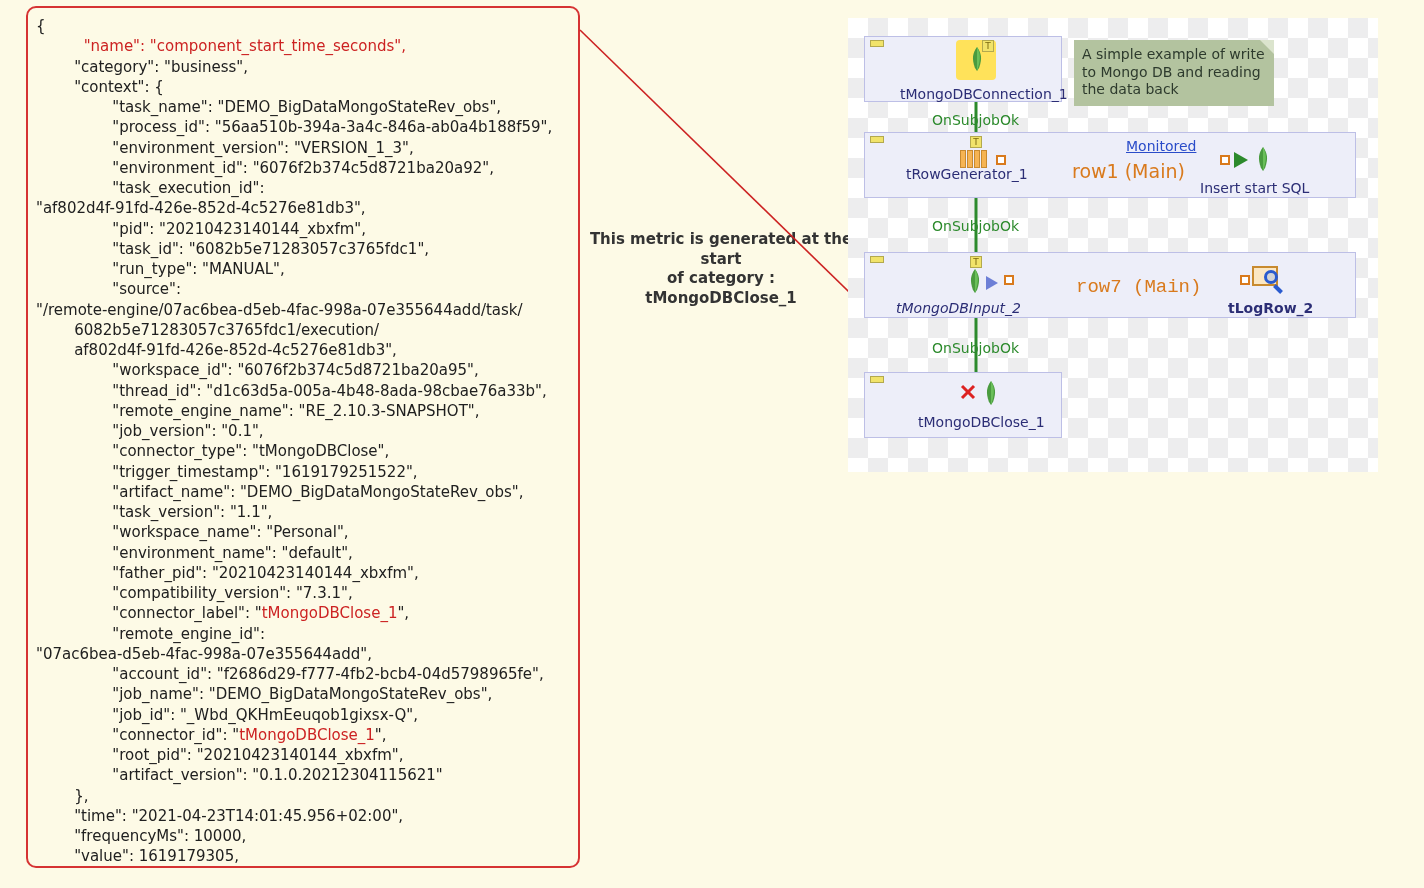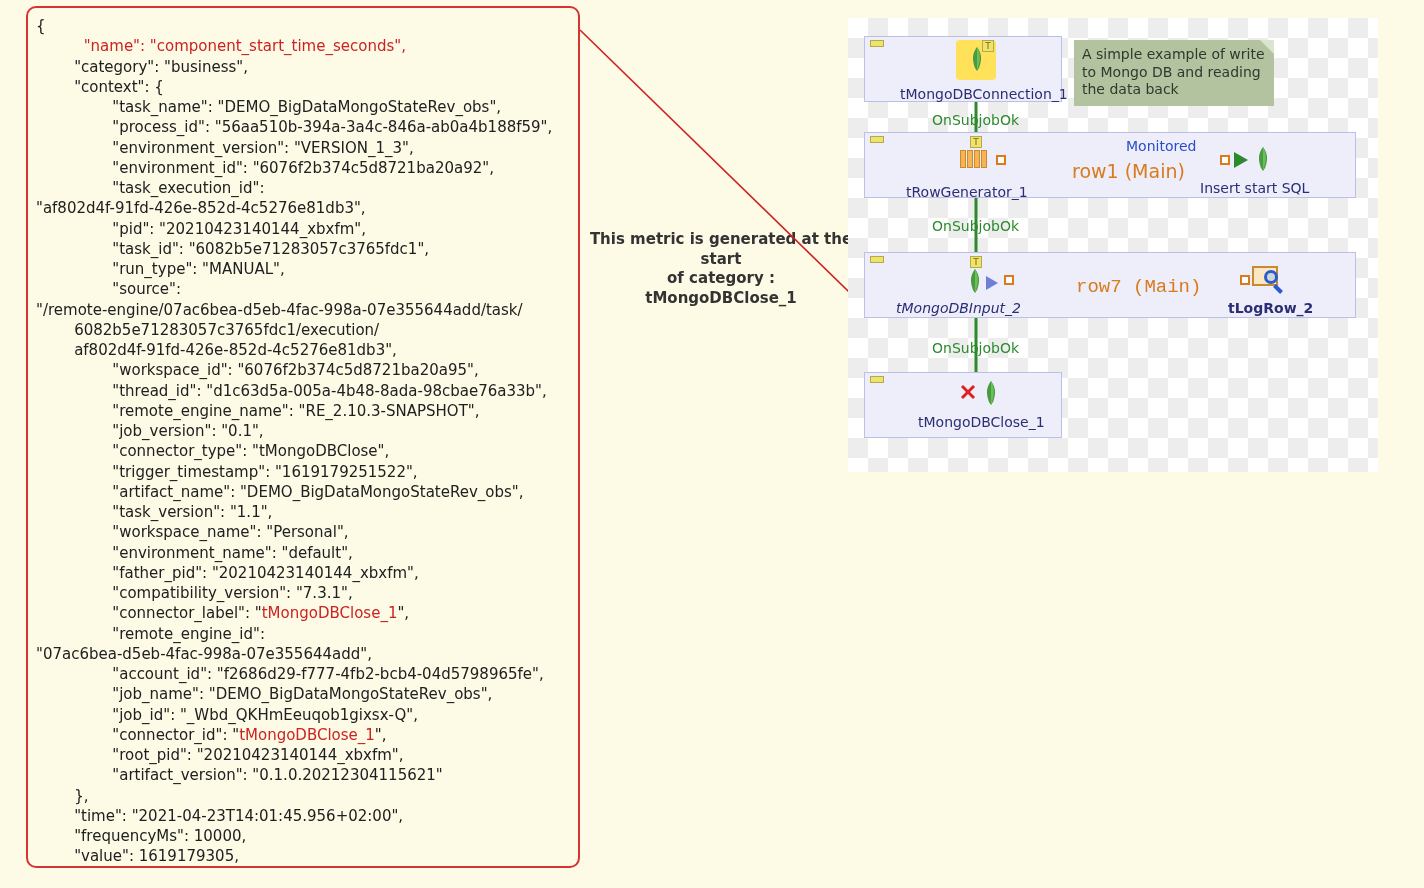--- a/index.html
+++ b/index.html
@@ -109,20 +109,21 @@
     position: absolute;
     color: #d97a1d;
     font-size: 19px;
     white-space: nowrap;
   }
   .mon-lbl {
     position: absolute;
     color: #2a4cc9;
     font-size: 14px;
     white-space: nowrap;
+    text-decoration: underline;
   }
   .dash-tag {
     position:absolute;
     width:14px; height:7px;
     background:#f1e36a;
     border:1px solid #b3a94e;
   }
 
   
   .comp {
@@ -304,21 +305,21 @@
   <div class="tbadge" style="left:122px; top:118px;">T</div>
   <div class="comp" style="left:112px; top:132px;">
     <div class="rowgen">
         <span></span>
         <span></span>
         <span></span>
         <span></span>
       </div>
   </div>
   <div class="flowsq" style="left:148px; top:137px;"></div>
-  <div class="clabel" style="left:58px; top:166px;">tRowGenerator_1</div>
+  <div class="clabel" style="left:58px; top:148px;">tRowGenerator_1</div>
 
   <div class="mon-lbl" style="left:278px; top:120px;">Monitored</div>
   <div class="flow-lbl" style="left:224px; top:142px;">row1 (Main)</div>
 
   <div class="flowsq" style="left:372px; top:137px;"></div>
   <div class="arw-rt" style="left:386px; top:134px;"></div>
   <div class="comp" style="left:402px; top:128px;">
     <svg class="leaf" viewBox="0 0 24 24">
         <path d="M12 1 C16 7 17 11 14 20 L12 23 L10 20 C7 11 8 7 12 1 Z" fill="#4a9b3f"></path>
         <path d="M12 1 C15 7 15.5 11 13 20 L12 23 L12 1 Z" fill="#6abf5a"></path>

